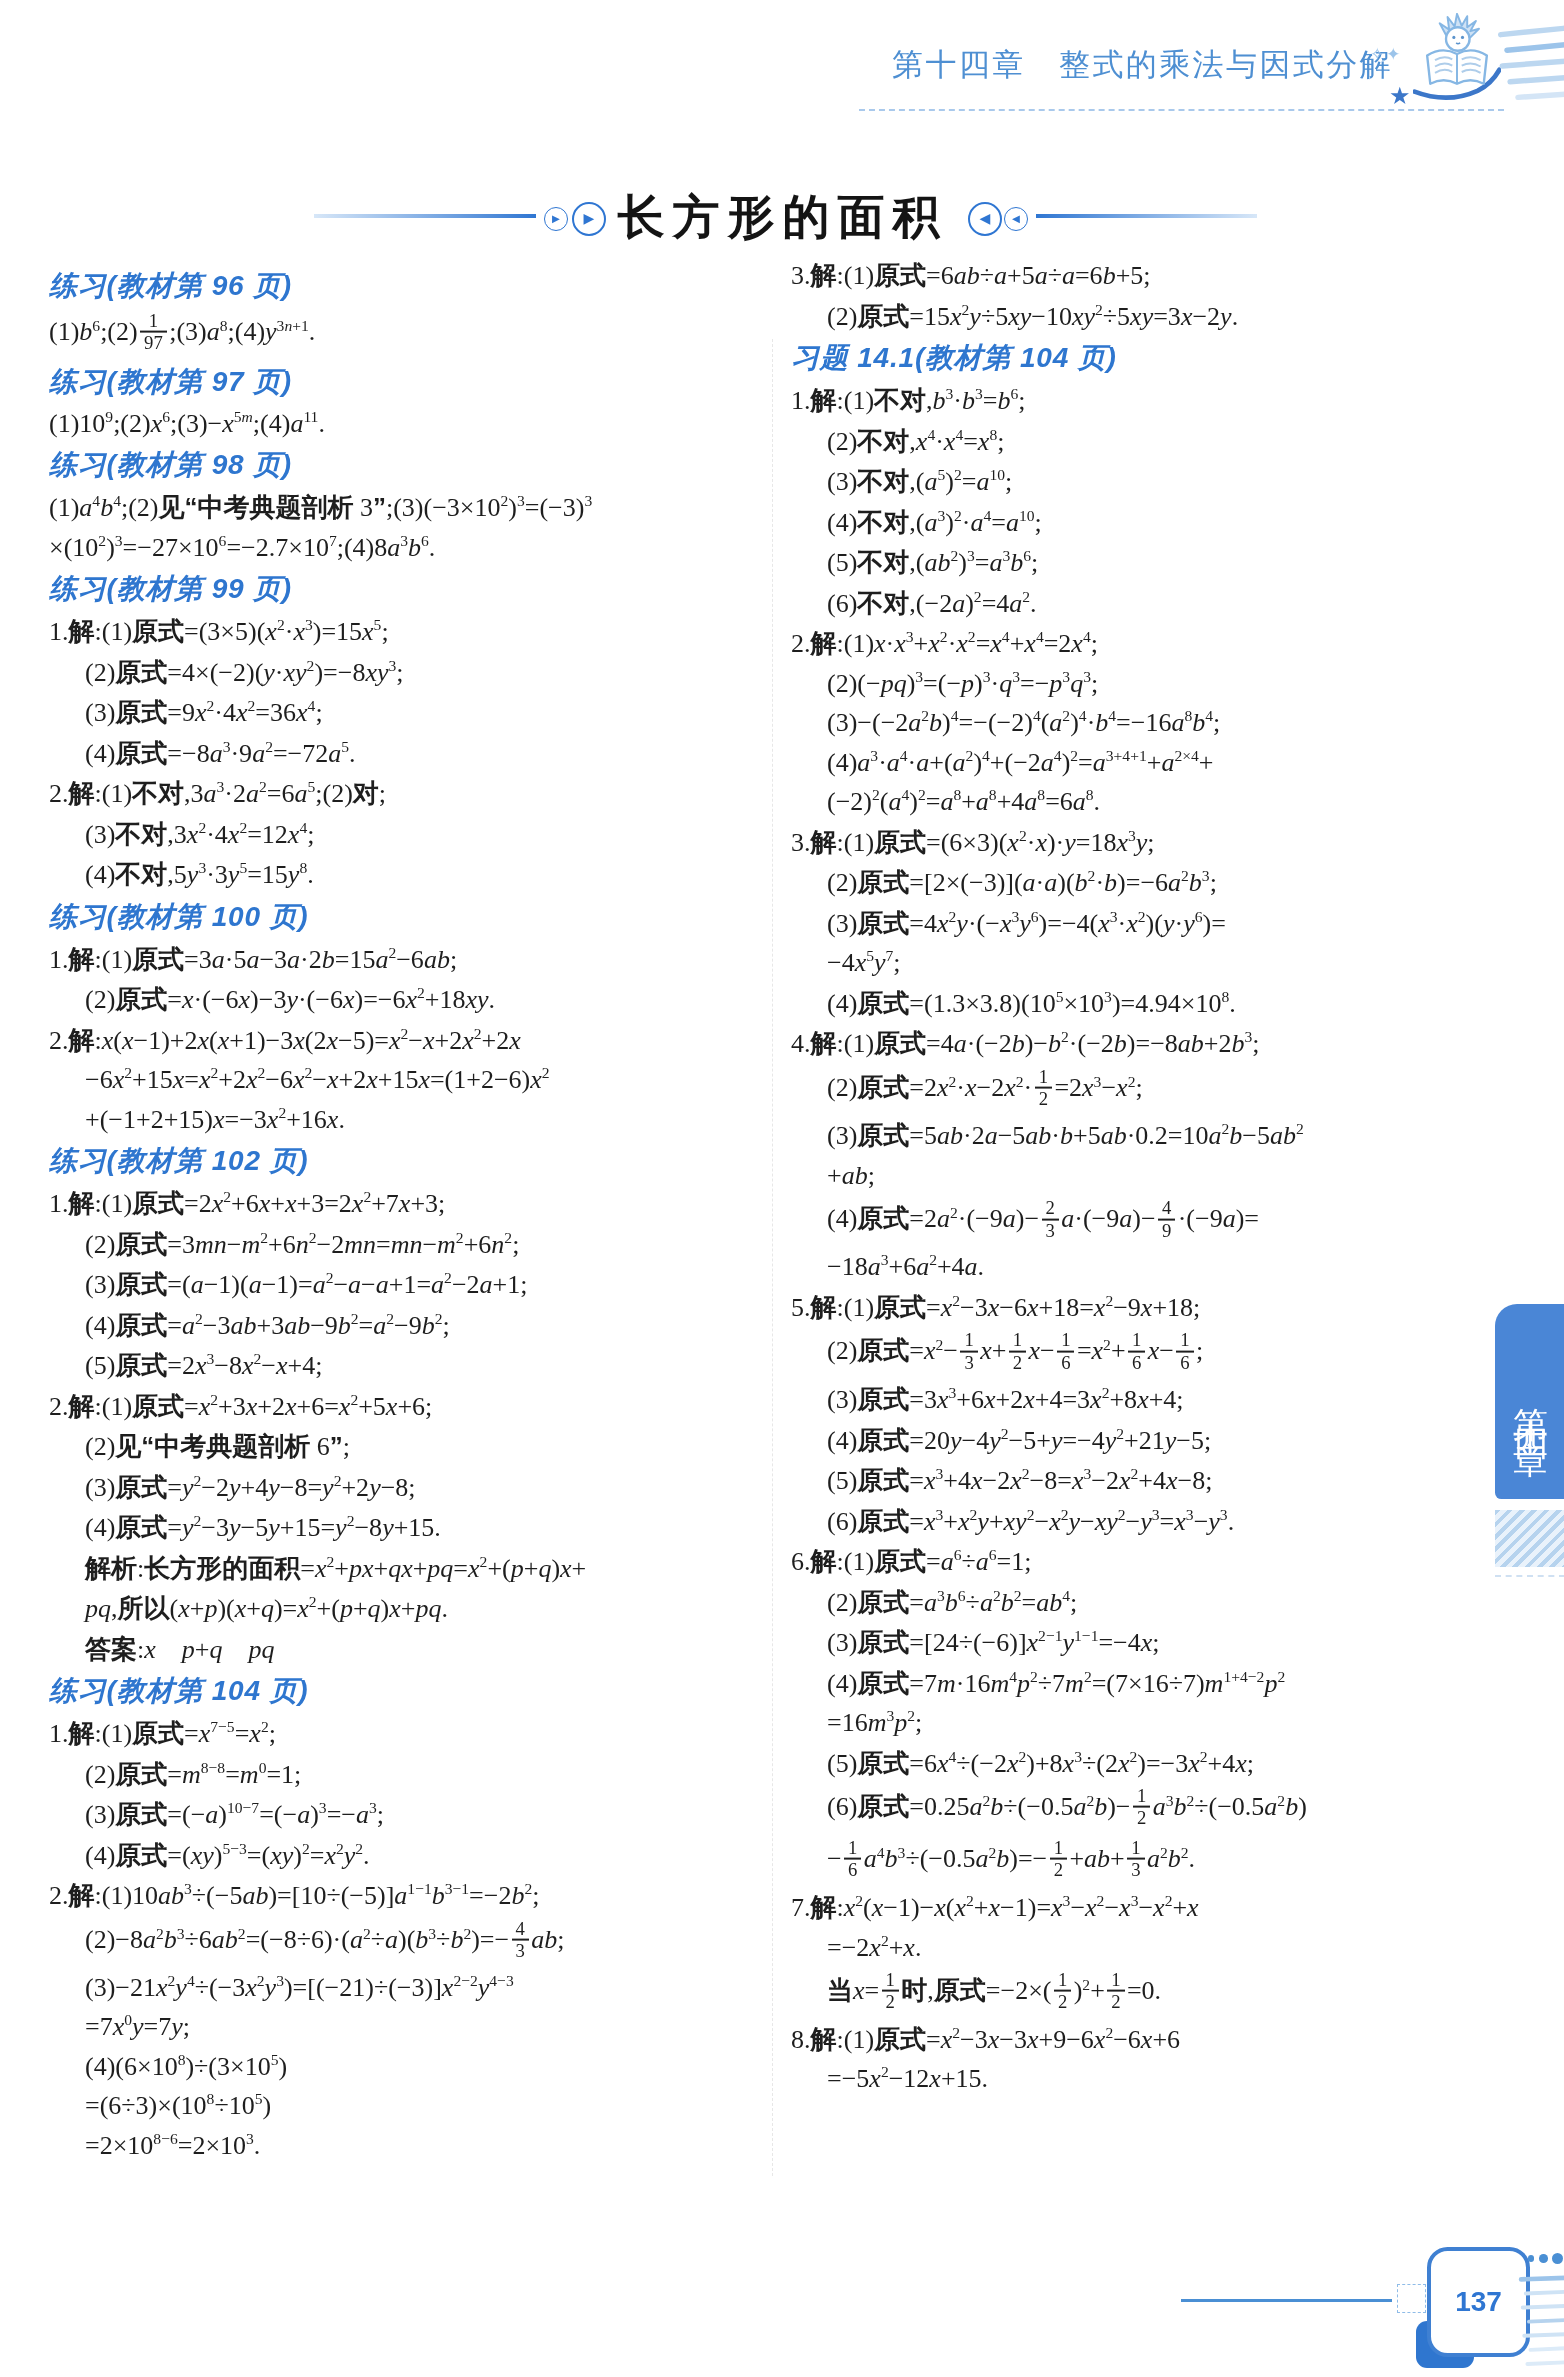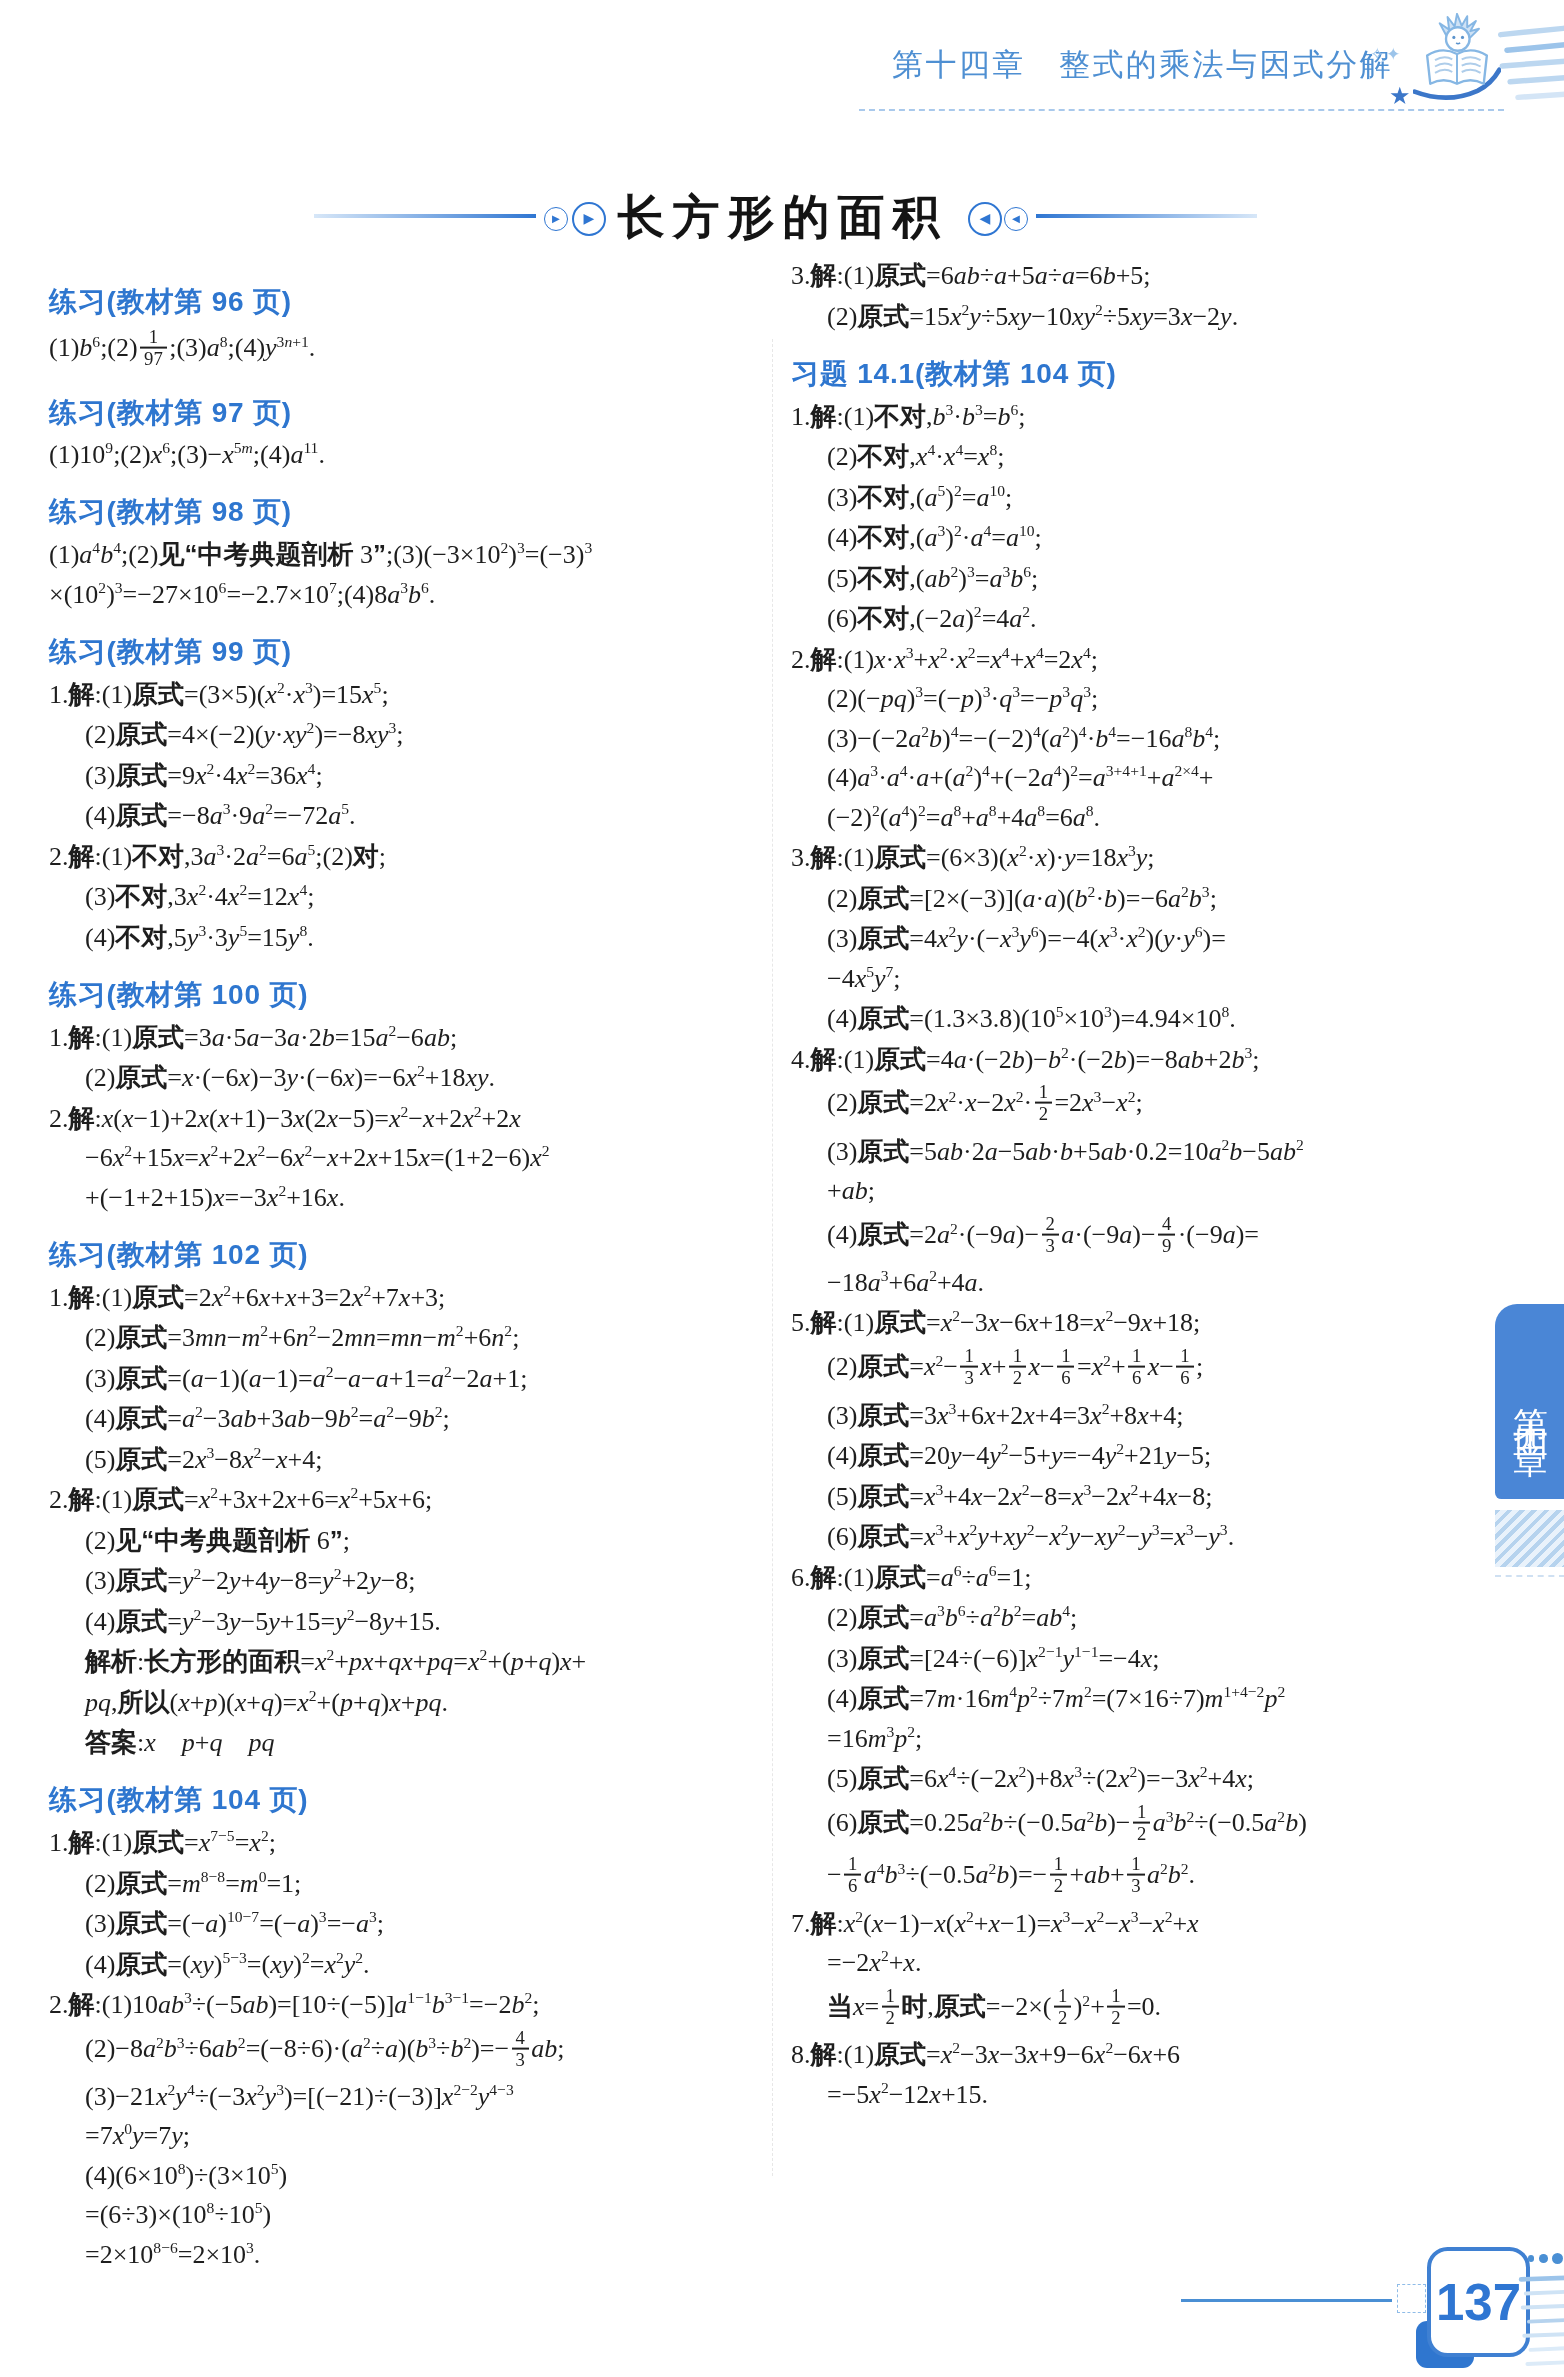--- a/index.html
+++ b/index.html
@@ -35,21 +35,21 @@
   .circ.lg{width:30px;height:30px;font-size:14px;}
   
   .col{position:absolute;top:260px;font-size:26px;}
   #left-col{left:49px;width:711px;}
   #right-col{left:791px;width:713px;}
   .col-divider{position:absolute;left:772px;top:339px;height:1837px;border-left:1.6px dashed #e7e7e7;}
   .math-line{line-height:30px;margin-bottom:9.5px;}
   .ind1{padding-left:36px;}
   .sec-heading{
     font-family:"Liberation Sans","DejaVu Sans",sans-serif;font-weight:700;color:#2e76cf;
-    font-size:28px;margin:25px 0 11px;line-height:33px;letter-spacing:0.8px;
+    font-size:28px;margin:9px 0 11px;line-height:33px;letter-spacing:0.8px;font-style:italic;
   }
   .cjk{font-family:"Liberation Sans","DejaVu Sans",sans-serif;font-weight:600;}
   .sec-heading .cjk{font-weight:700;}
   i{font-style:italic;}
   sup{font-size:0.6em;vertical-align:super;line-height:0;}
   .frac{display:inline-block;vertical-align:middle;text-align:center;font-size:0.72em;line-height:1.08;margin:0 2.4px;transform:translateY(-2.4px);}
   .fnum{display:block;padding:0 4px;border-bottom:2.4px solid #1e1e1e;}
   .fden{display:block;padding:0 4px;}
   
   .side-tab{
@@ -65,21 +65,21 @@
     background:repeating-linear-gradient(135deg,#b6d3ee 0 4px,#e9f2fb 4px 8.7px);
   }
   .side-tab-dash{position:absolute;left:1495px;top:1575px;width:70px;border-top:2.4px dashed #cfe0f2;}
   
   .f-line{position:absolute;left:1181px;top:2299px;width:211px;height:3.2px;background:#4a8fd4;}
   .f-square{position:absolute;left:1397px;top:2284px;width:27px;height:27px;border:1.6px dashed #8fbce8;background:#fff;}
   .f-blob{position:absolute;left:1416px;top:2321px;width:58px;height:47px;background:#2f76cf;border-radius:11px;}
   .page-badge{
     position:absolute;left:1427px;top:2247px;width:95px;height:102px;background:#fff;
     border:4px solid #3f80d2;border-radius:20.5px;display:flex;align-items:center;justify-content:center;
-    font-family:"Liberation Sans","DejaVu Sans",sans-serif;font-weight:700;font-size:51px;color:#2f76d2;
+    font-family:"Liberation Sans","DejaVu Sans",sans-serif;font-weight:700;font-size:28px;color:#2f76d2;
   }
   .f-dots{position:absolute;left:1528px;top:2253px;display:flex;align-items:center;gap:4.7px;}
   .f-dots b{display:block;border-radius:50%;background:#4a8fd4;}
   .f-dots b:nth-child(1){width:6.3px;height:6.3px;}
   .f-dots b:nth-child(2){width:8.7px;height:8.7px;}
   .f-dots b:nth-child(3){width:11px;height:11px;}
   .corner-stripes-bottom{position:absolute;right:0;top:2273px;width:47px;height:102px;}
 </style>
 </head>
 <body>

